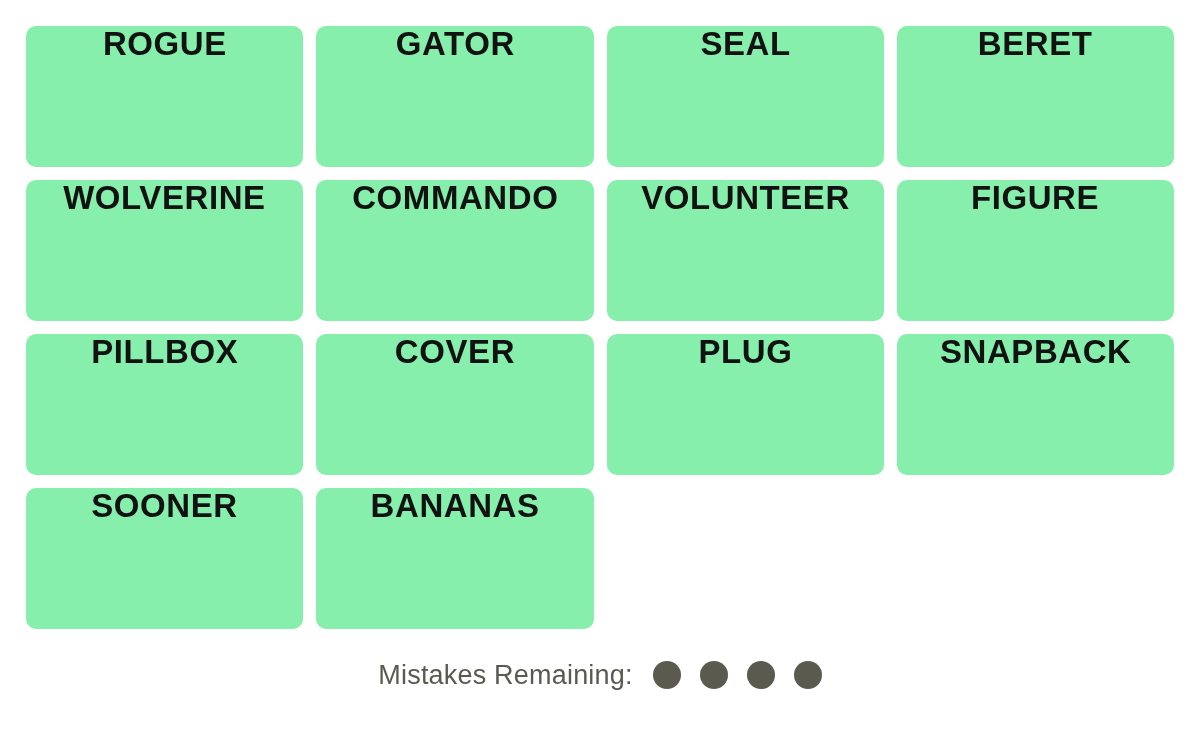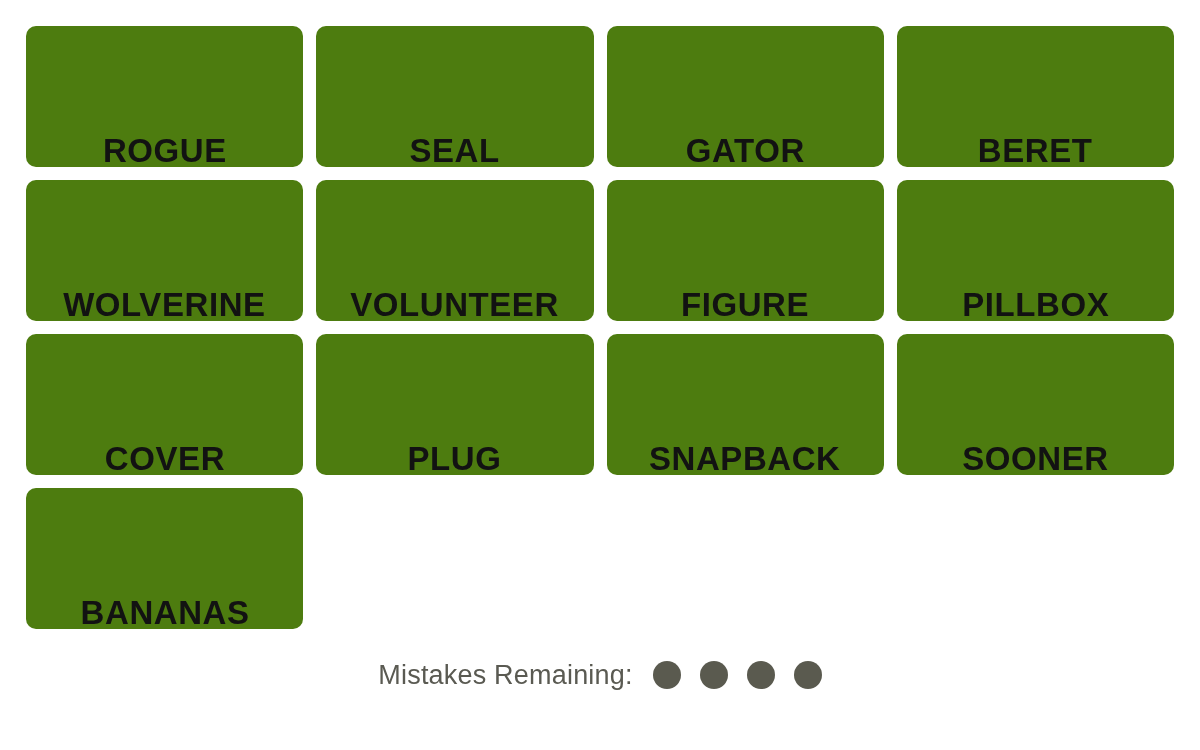--- a/index.html
+++ b/index.html
@@ -27,24 +27,24 @@
   .grid {
     display: grid;
     grid-template-columns: repeat(4, 1fr);
     grid-template-rows: repeat(4, 141px);
     column-gap: 13px;
     row-gap: 13px;
     width: 1148px;
   }
 
   .tile {
-    background: #4d7c0f;
+    background: #86efac;
     border-radius: 10px;
     display: flex;
-    align-items: flex-end;
+    align-items: flex-start;
     justify-content: center;
     cursor: pointer;
     user-select: none;
     overflow: hidden;
   }
 
   .tile-label {
     font-family: "Liberation Sans", "DejaVu Sans", sans-serif;
     font-weight: bold;
     font-size: 34px;
@@ -96,31 +96,34 @@
 </head>
 <body>
 
 <div class="board-wrap">
 
   <div class="grid">
     <div class="tile">
       <span class="tile-label">ROGUE</span>
     </div>
     <div class="tile">
-      <span class="tile-label">SEAL</span>
+      <span class="tile-label">GATOR</span>
     </div>
     <div class="tile">
-      <span class="tile-label">GATOR</span>
+      <span class="tile-label">SEAL</span>
     </div>
 
     <div class="tile">
       <span class="tile-label">BERET</span>
     </div>
     <div class="tile">
       <span class="tile-label">WOLVERINE</span>
+    </div>
+    <div class="tile">
+      <span class="tile-label">COMMANDO</span>
     </div>
     <div class="tile">
       <span class="tile-label">VOLUNTEER</span>
     </div>
 
     <div class="tile">
       <span class="tile-label">FIGURE</span>
     </div>
     <div class="tile">
       <span class="tile-label">PILLBOX</span>

